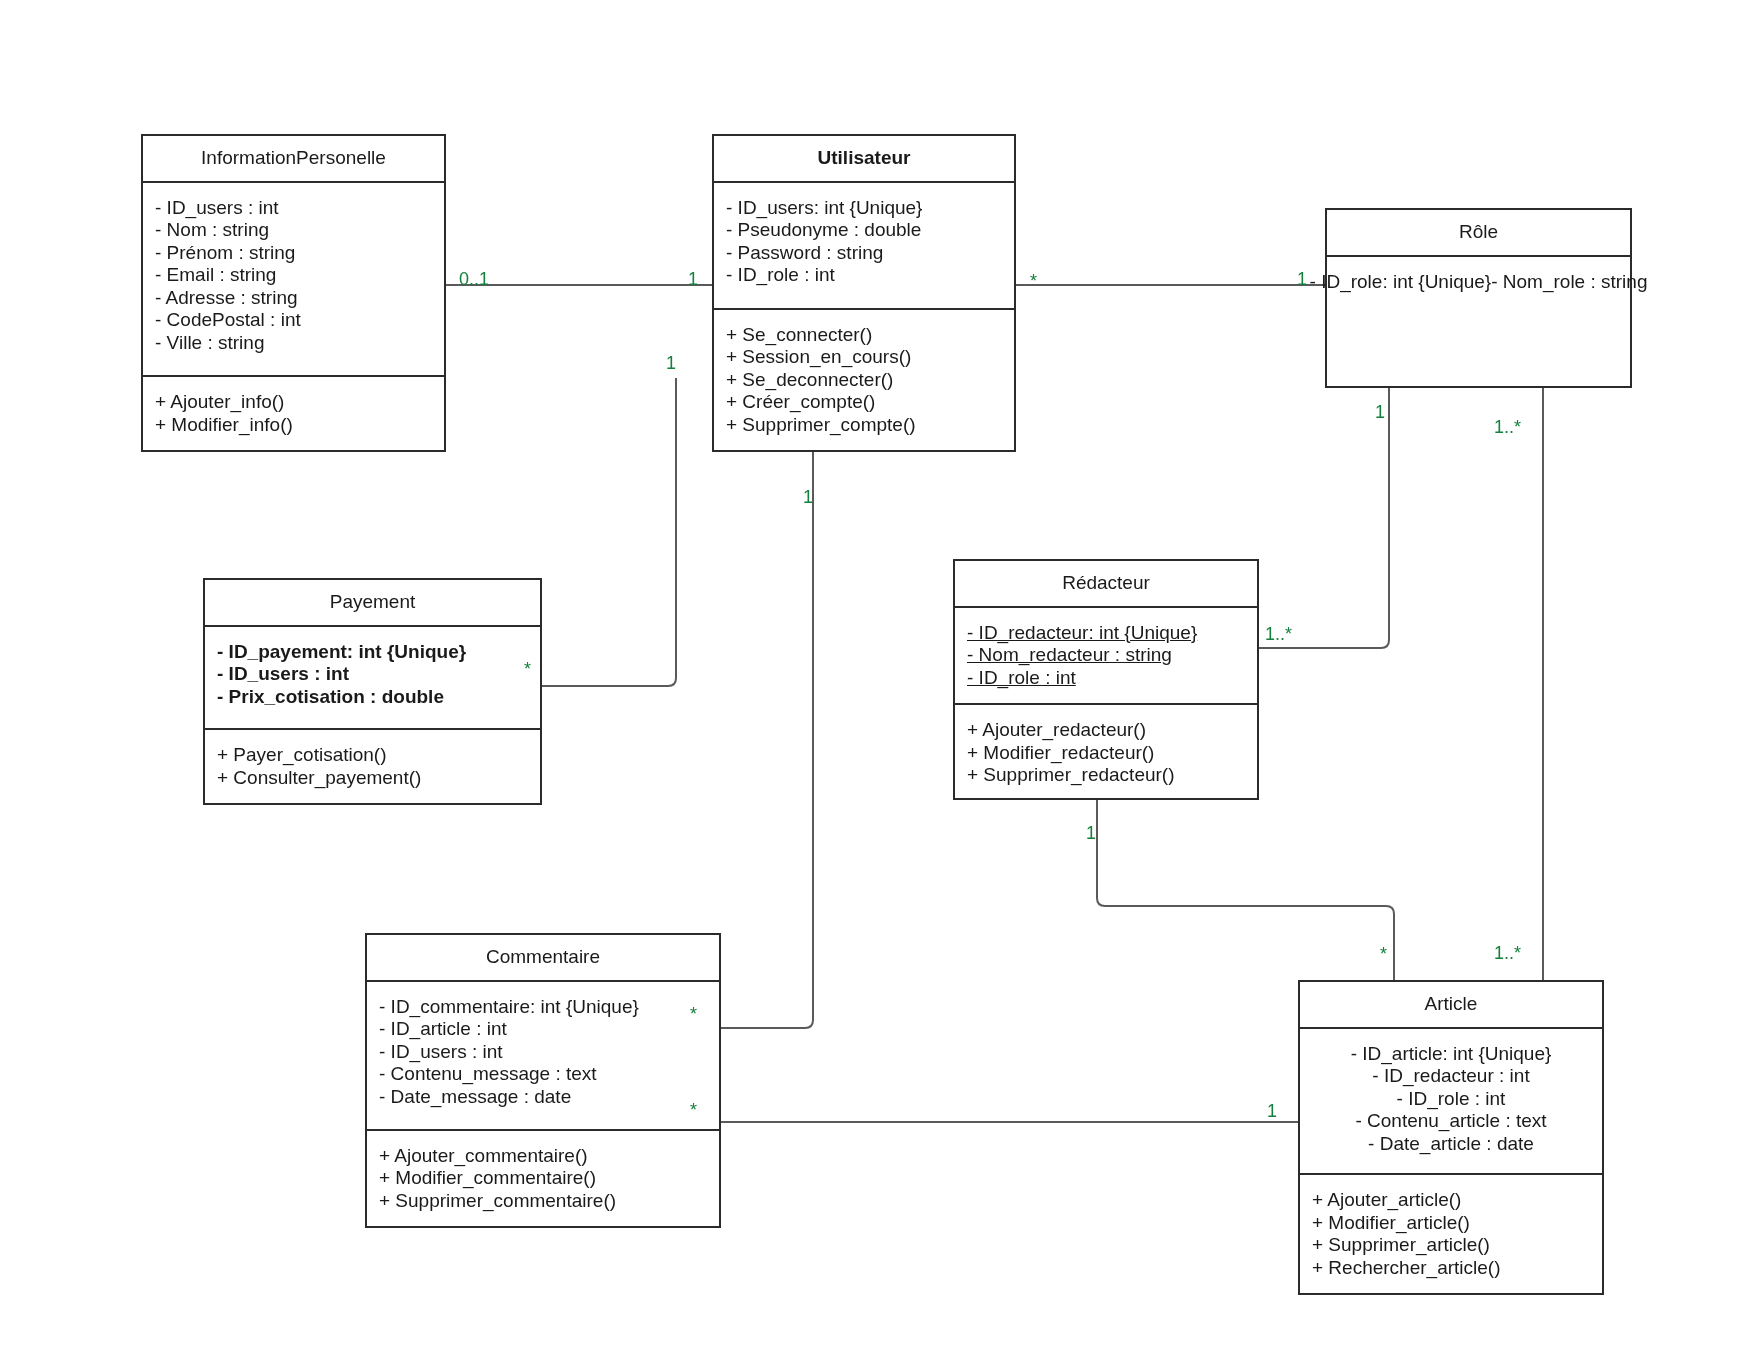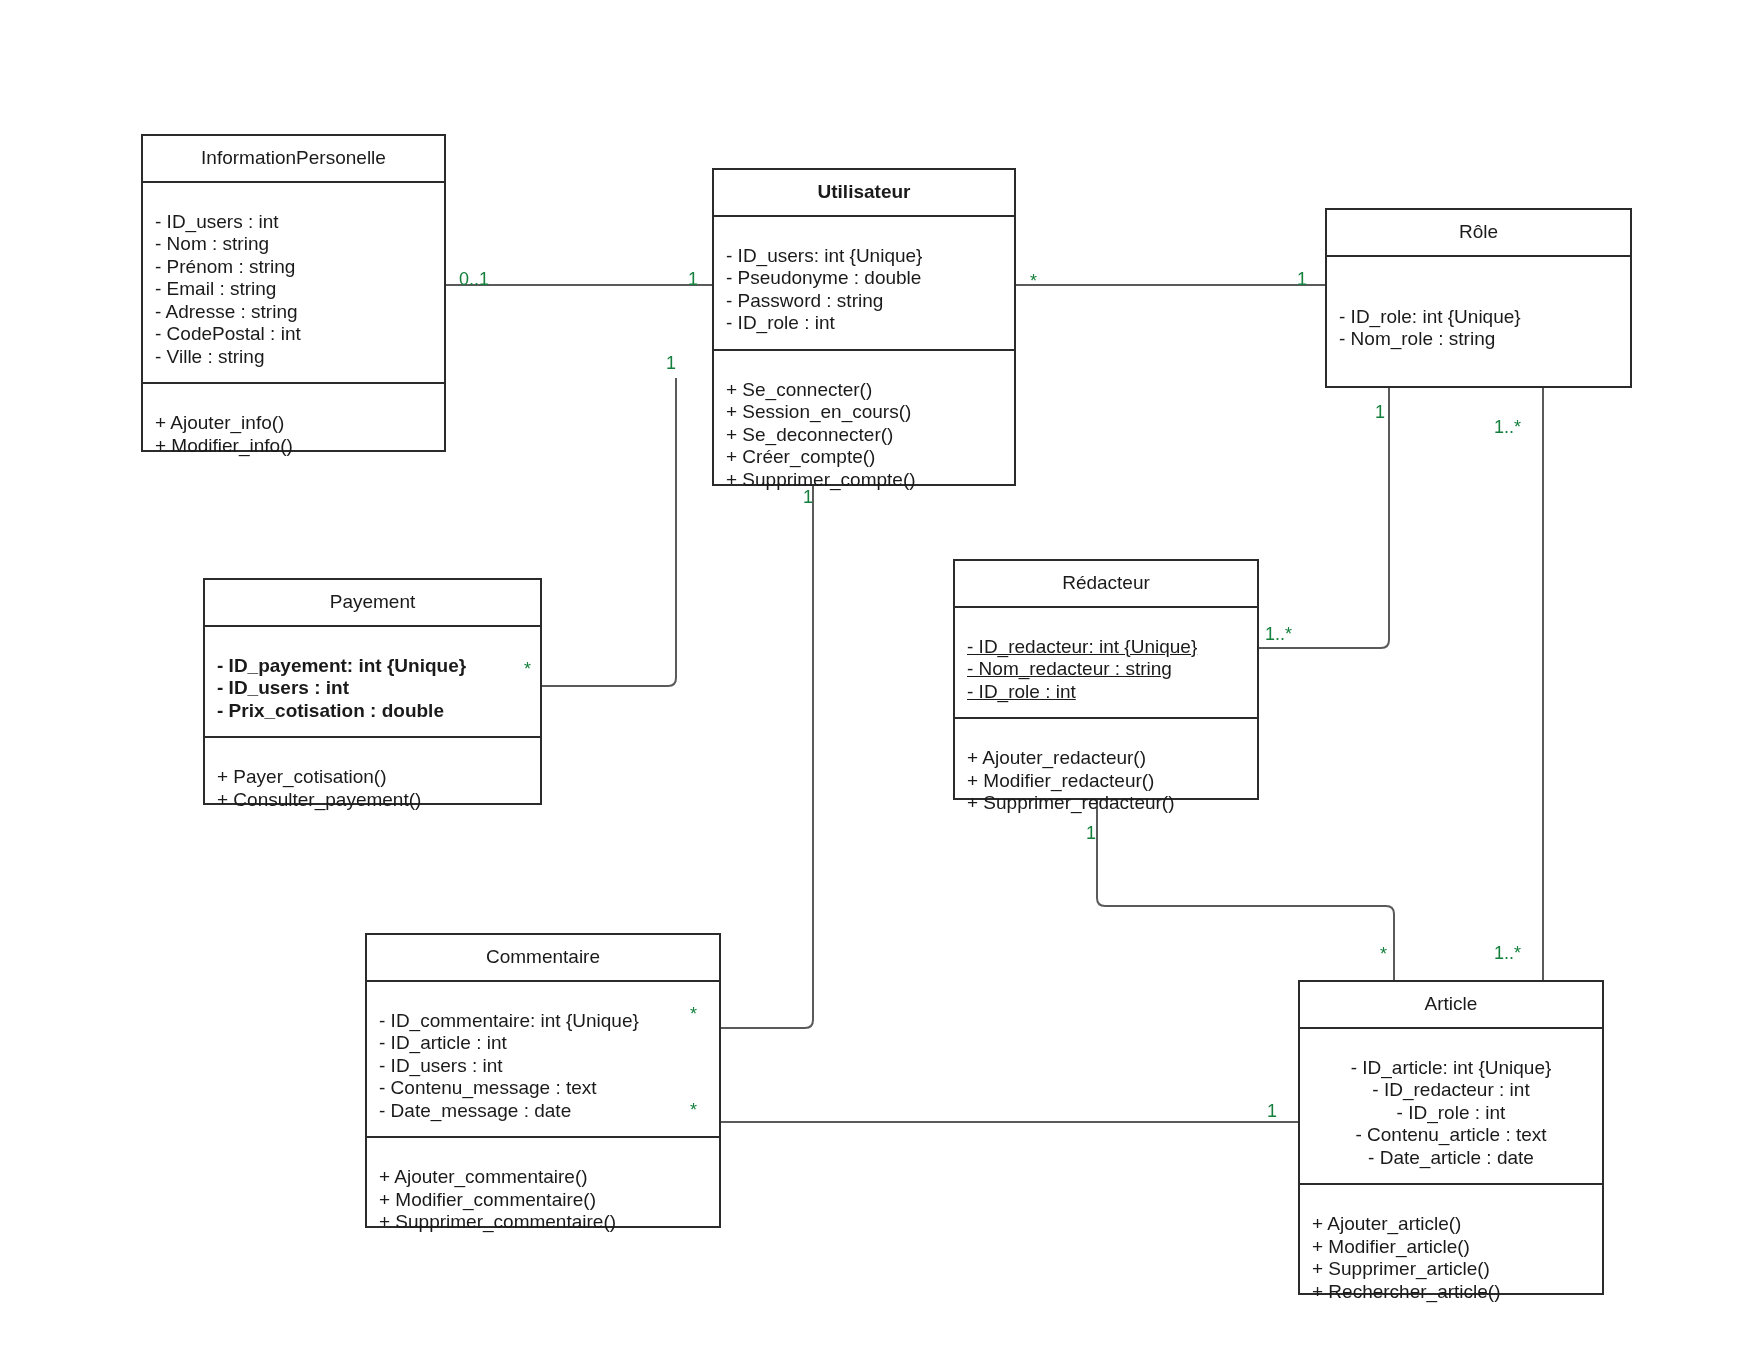--- a/index.html
+++ b/index.html
@@ -39,21 +39,21 @@
     border-bottom: 2px solid #2b2b2b;
     text-align: center;
     font-size: 19px;
     line-height: 1.2;
     padding: 11px 6px 11px 6px;
     white-space: nowrap;
   }
   .uml-title.bold { font-weight: bold; }
   .uml-compartment {
     box-sizing: border-box;
-    padding: 28px 12px 14px 12px;
+    padding: 14px 12px 14px 12px;
     font-size: 19px;
     line-height: 22.5px;
   }
   .uml-compartment.ops {
     border-top: 2px solid #2b2b2b;
   }
   .uml-compartment div {
     white-space: nowrap;
   }
   .mult {
@@ -100,40 +100,40 @@
       <div>- Adresse : string</div>
       <div>- CodePostal : int</div>
       <div>- Ville : string</div>
     </div>
     <div class="uml-compartment ops">
       <div>+ Ajouter_info()</div>
       <div>+ Modifier_info()</div>
     </div>
   </div>
 
-  <div class="uml-class" style="left:712px; top:134px; width:304px; height:318px;margin-top:34px;">
+  <div class="uml-class" style="left:712px; top:134px; width:304px; height:318px;">
     <div class="uml-title bold">Utilisateur</div>
     <div class="uml-compartment attrs" style="flex:1 1 auto;">
       <div>- ID_users: int {Unique}</div>
       <div>- Pseudonyme : double</div>
       <div>- Password : string</div>
       <div>- ID_role : int</div>
     </div>
     <div class="uml-compartment ops">
       <div>+ Se_connecter()</div>
       <div>+ Session_en_cours()</div>
       <div>+ Se_deconnecter()</div>
       <div>+ Créer_compte()</div>
       <div>+ Supprimer_compte()</div>
     </div>
   </div>
 
   <div class="uml-class" style="left:1325px; top:208px; width:307px; height:180px;">
     <div class="uml-title">Rôle</div>
-    <div class="uml-compartment attrs" style="flex:1 1 auto; display:flex; flex-direction:column; justify-content:center;">
+    <div class="uml-compartment attrs" style="flex:1 1 auto; display:flex; flex-direction:row; justify-content:center;">
       <div>- ID_role: int {Unique}</div>
       <div>- Nom_role : string</div>
     </div>
   </div>
 
   <div class="uml-class" style="left:203px; top:578px; width:339px; height:227px;">
     <div class="uml-title">Payement</div>
     <div class="uml-compartment attrs" style="flex:1 1 auto;font-weight:bold;">
       <div>- ID_payement: int {Unique}</div>
       <div>- ID_users : int</div>

